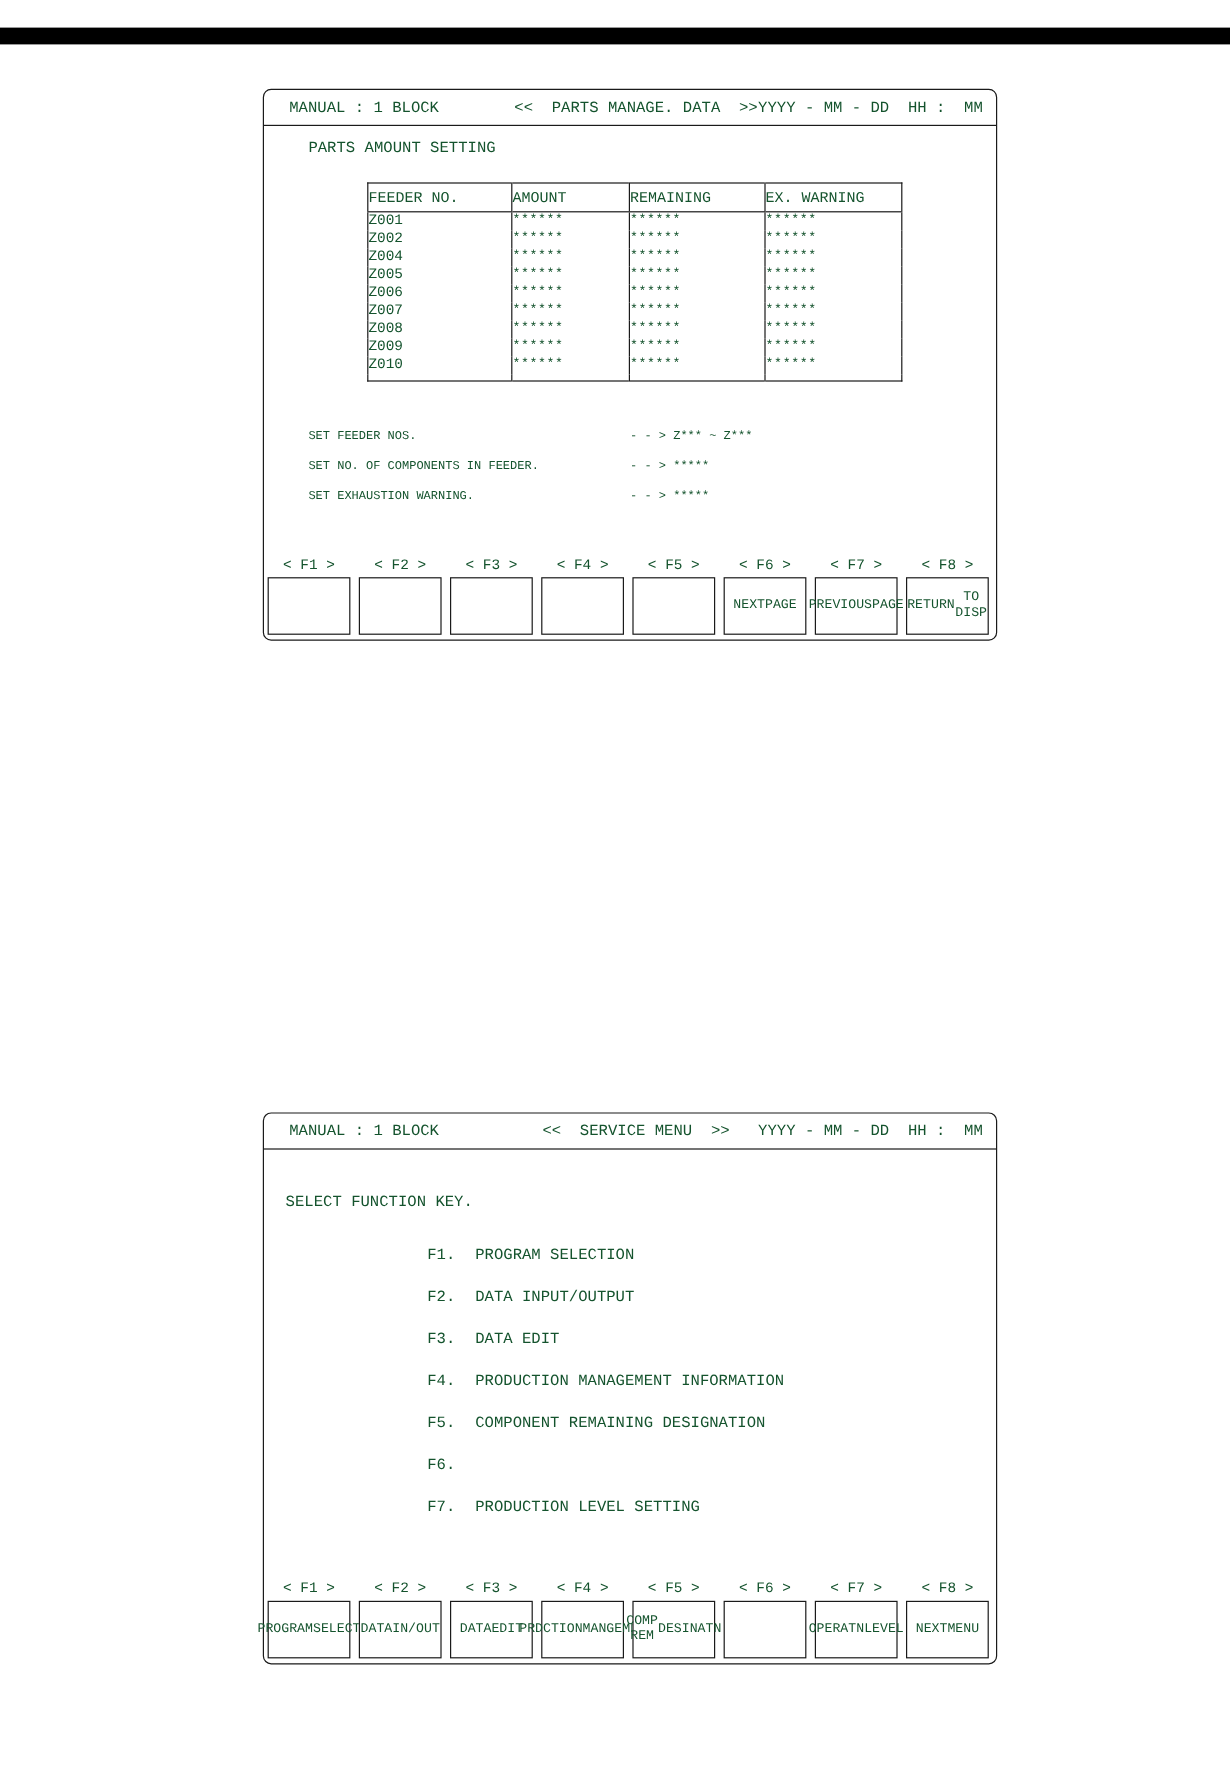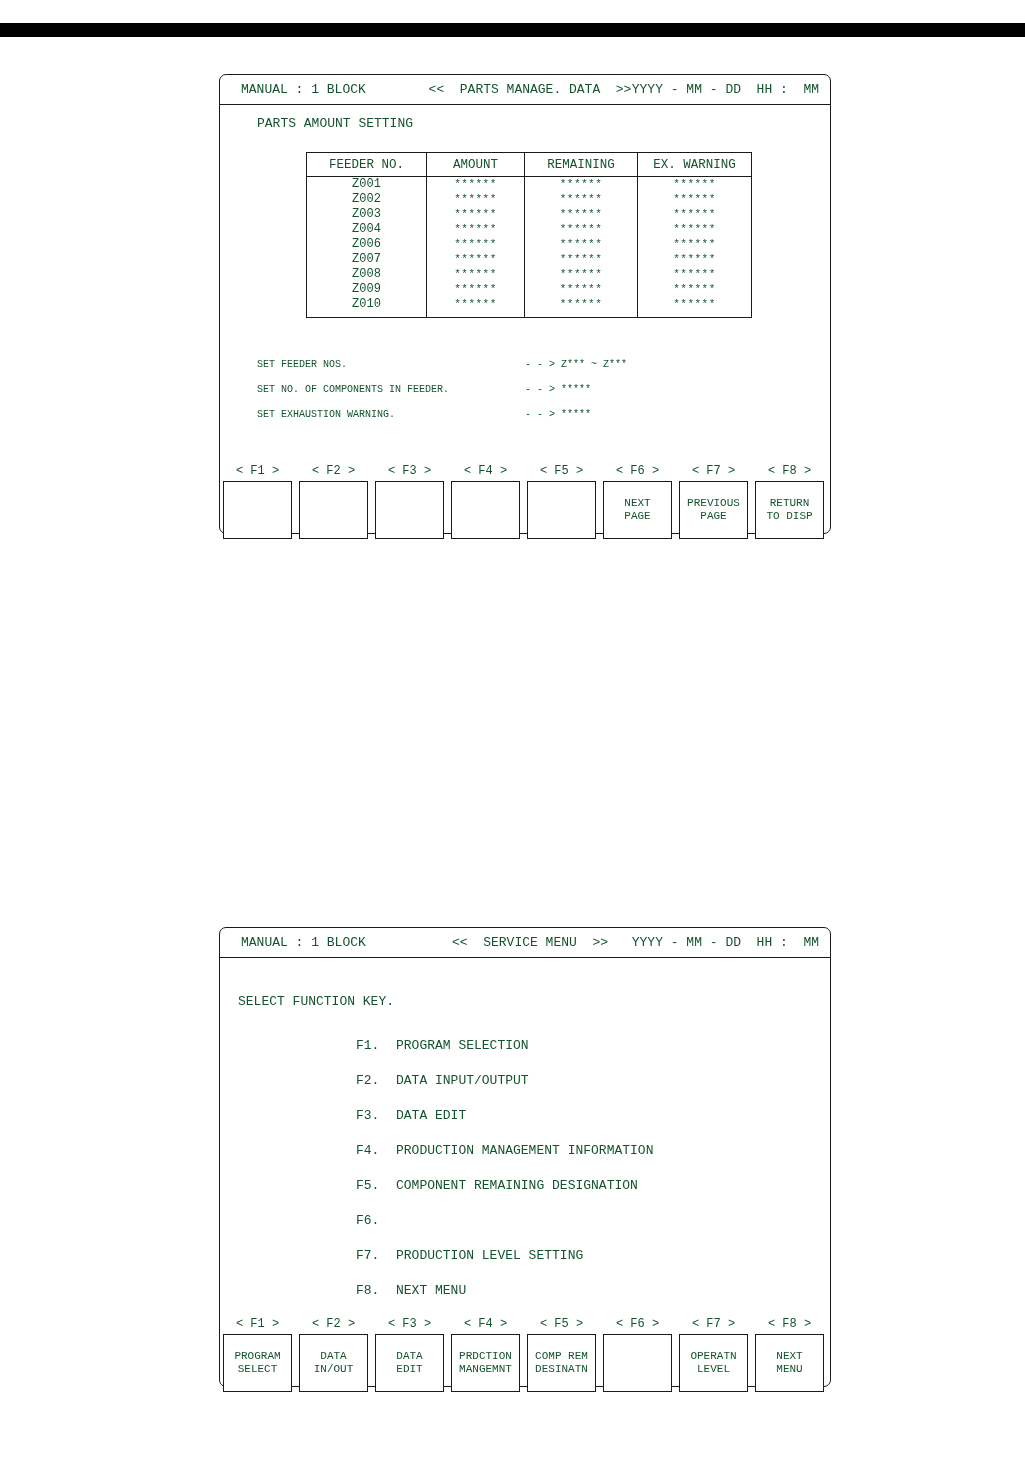--- a/index.html
+++ b/index.html
@@ -16,37 +16,37 @@
 
   .screen-header{display:flex;align-items:center;height:29px;border-bottom:1.5px solid #1a1a1a;
                  padding:0 11px 0 21px;font-size:13px;}
   .h-left{flex:1;white-space:pre;}
   .h-center{white-space:pre;text-align:center;}
   .h-right{flex:1;text-align:right;white-space:pre;}
 
   .section-title{position:absolute;left:37px;top:41px;font-size:13px;white-space:pre;}
 
   .parts-table{position:absolute;left:86px;top:77px;border-collapse:collapse;border:1.5px solid #1a1a1a;}
-  .parts-table th,.parts-table td{border-left:1.5px solid #1a1a1a;padding:0;text-align:center;font-weight:normal;}
+  .parts-table th,.parts-table td{border-left:1.5px solid #1a1a1a;padding:0;text-align:left;font-weight:normal;}
   .parts-table th:first-child,.parts-table td:first-child{border-left:none;}
   .parts-table thead th{border-bottom:1.5px solid #1a1a1a;height:23px;font-size:12.5px;}
   .parts-table tbody td{height:15px;font-size:12px;line-height:15px;}
   .parts-table td.star{font-size:11px;letter-spacing:0.5px;}
   .parts-table tr.spacer td{height:5px;}
 
   .prompts{position:absolute;left:37px;top:277px;}
   .prompt-row{display:flex;height:25px;align-items:center;font-size:10px;}
   .prompt-label{width:268px;white-space:pre;}
   .prompt-value{white-space:pre;}
 
   .fkey-labels{position:absolute;left:3px;top:389px;display:flex;gap:7px;}
   .fkey-label{width:69px;text-align:center;font-size:12px;white-space:pre;}
   .fkey-boxes{position:absolute;left:3px;top:406px;display:flex;gap:7px;}
-  .fkey-box{width:69px;height:58px;border:1.5px solid #1a1a1a;box-sizing:border-box;
-            display:flex;flex-direction:column;align-items:center;justify-content:center;
+  .fkey-box{width:69px;height:48px;border:1.5px solid #1a1a1a;box-sizing:border-box;
+            display:flex;flex-direction:row;align-items:center;justify-content:center;
             text-align:center;font-size:11px;line-height:13px;background:#fff;}
   .fkey-box div{min-height:0;}
 
   .instruction{position:absolute;left:18px;top:66px;font-size:13px;white-space:pre;}
   .menu{position:absolute;left:136px;top:100px;}
   .menu-row{display:flex;height:35px;align-items:center;font-size:13px;}
   .menu-key{width:40px;}
   .menu-label{white-space:pre;}
 </style>
 </head>
@@ -86,27 +86,27 @@
           <td class="star">******</td>
           <td class="star">******</td>
         </tr>
         <tr>
           <td>Z002</td>
           <td class="star">******</td>
           <td class="star">******</td>
           <td class="star">******</td>
         </tr>
         <tr>
-          <td>Z003</td>
-          <td class="star">******</td>
-          <td class="star">******</td>
-          <td class="star">******</td>
-        </tr>
-        <tr>
           <td>Z004</td>
+          <td class="star">******</td>
+          <td class="star">******</td>
+          <td class="star">******</td>
+        </tr>
+        <tr>
+          <td>Z005</td>
           <td class="star">******</td>
           <td class="star">******</td>
           <td class="star">******</td>
         </tr>
         <tr>
           <td>Z006</td>
           <td class="star">******</td>
           <td class="star">******</td>
           <td class="star">******</td>
         </tr>
@@ -235,24 +235,20 @@
         <span class="menu-label">COMPONENT REMAINING DESIGNATION</span>
       </div>
       <div class="menu-row">
         <span class="menu-key">F6.</span>
         <span class="menu-label"></span>
       </div>
       <div class="menu-row">
         <span class="menu-key">F7.</span>
         <span class="menu-label">PRODUCTION LEVEL SETTING</span>
       </div>
-      <div class="menu-row">
-        <span class="menu-key">F8.</span>
-        <span class="menu-label">NEXT MENU</span>
-      </div>
     </div>
 
     <div class="fkey-labels">
       <span class="fkey-label">&lt; F1 &gt;</span>
       <span class="fkey-label">&lt; F2 &gt;</span>
       <span class="fkey-label">&lt; F3 &gt;</span>
       <span class="fkey-label">&lt; F4 &gt;</span>
       <span class="fkey-label">&lt; F5 &gt;</span>
       <span class="fkey-label">&lt; F6 &gt;</span>
       <span class="fkey-label">&lt; F7 &gt;</span>

